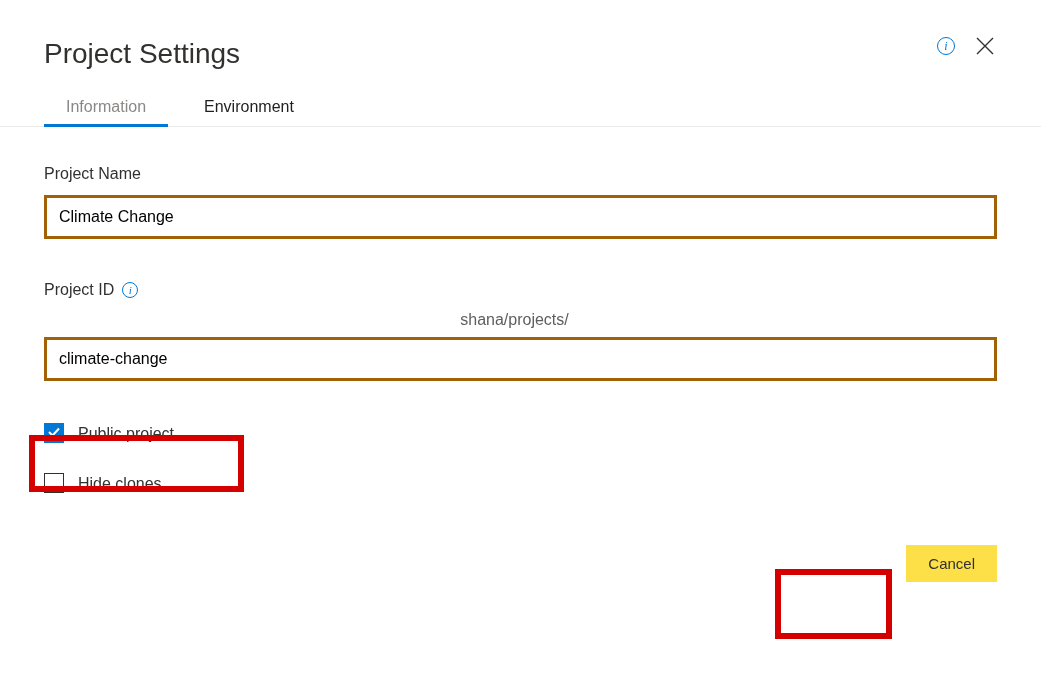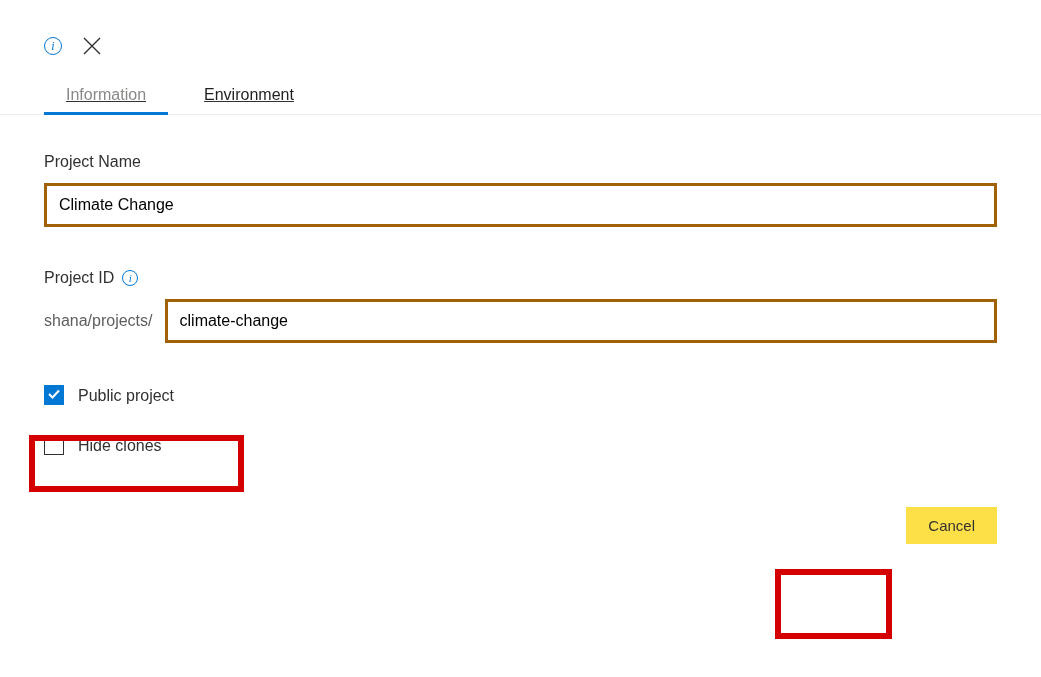--- a/index.html
+++ b/index.html
@@ -61,21 +61,20 @@
   }
   .tabs {
     display: flex;
     gap: 58px;
     margin-top: 28px;
     border-bottom: 1px solid #edebe9;
     padding-left: 22px;
     margin-left: -44px;
     margin-right: -44px;
     padding-left: 66px;
-    text-decoration: underline;
   }
   .tab {
     padding-bottom: 10px;
     font-size: 16px;
     cursor: pointer;
     color: #323130;
     position: relative;
   }
   .tab.active {
     color: #8a8886;
@@ -108,22 +107,23 @@
     width: 100%;
     border: 3px solid #a16207;
     padding: 10px 12px;
     font-size: 16px;
     font-family: inherit;
     outline: none;
   }
   .project-id-row {
     display: flex;
     align-items: center;
-    gap: 0;
+    gap: 8px;
     margin-top: 8px;
+    flex-direction: column;
   }
   .prefix-text {
     color: #605e5c;
     font-size: 16px;
     padding-right: 12px;
   }
   .project-id-row .text-input {
     flex: 1;
   }
   .second-label {
@@ -211,20 +211,21 @@
     background: #fde047;
     color: #323130;
   }
 </style>
 </head>
 <body>
 
 <div class="dialog">
 
   <div class="header-row">
+    <h1 class="title">Project Settings</h1>
     <div class="header-icons">
       <span class="info-circle">i</span>
       <span class="close-x">
         <svg width="18" height="18" viewBox="0 0 18 18">
             <path d="M1 1 L17 17 M17 1 L1 17" stroke="#323130" stroke-width="1.4" fill="none"></path>
           </svg>
       </span>
     </div>
   </div>
 

